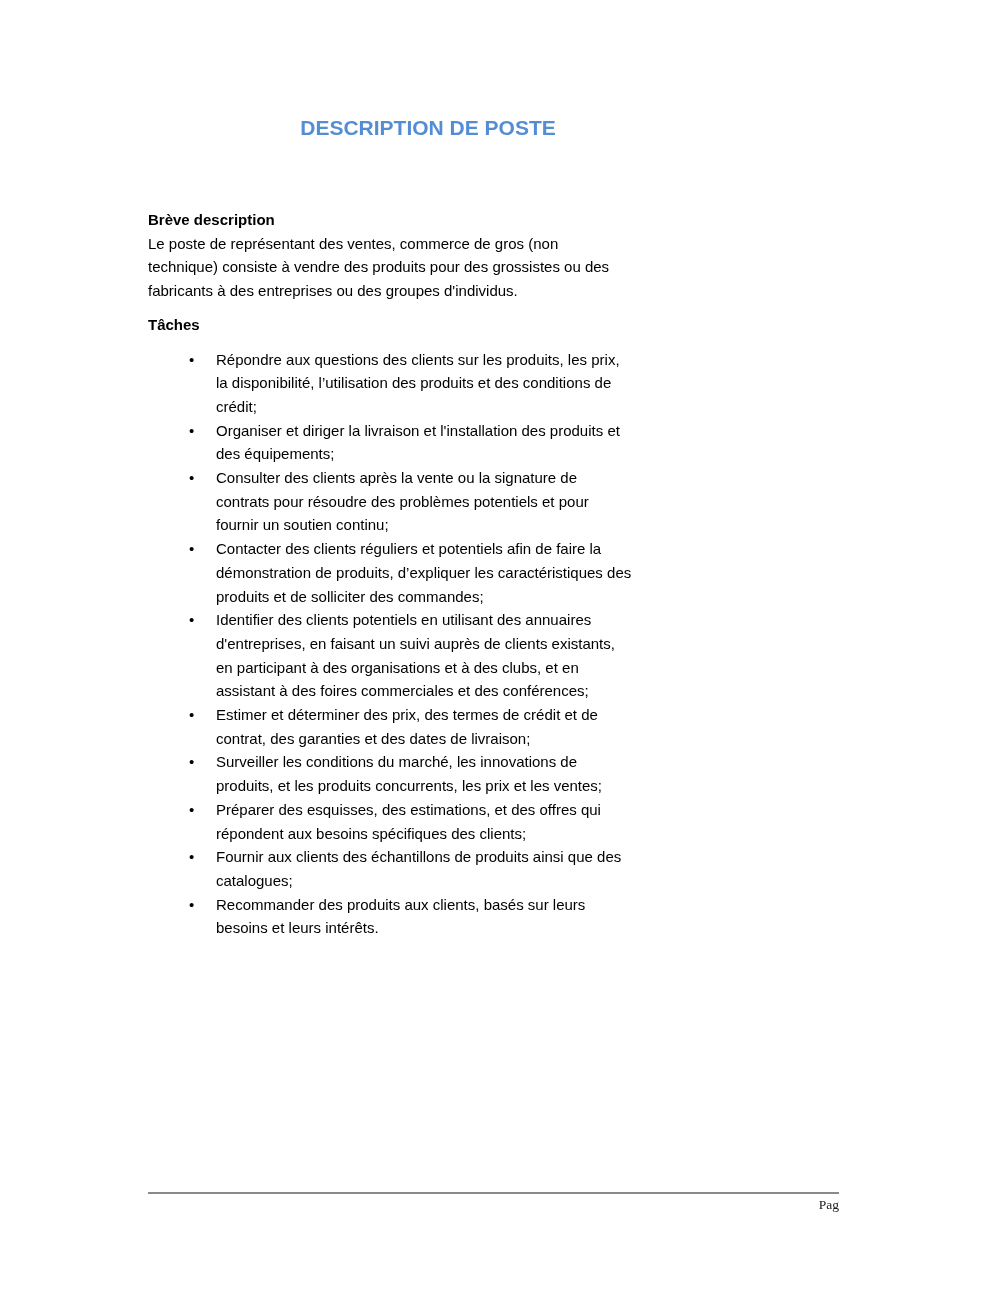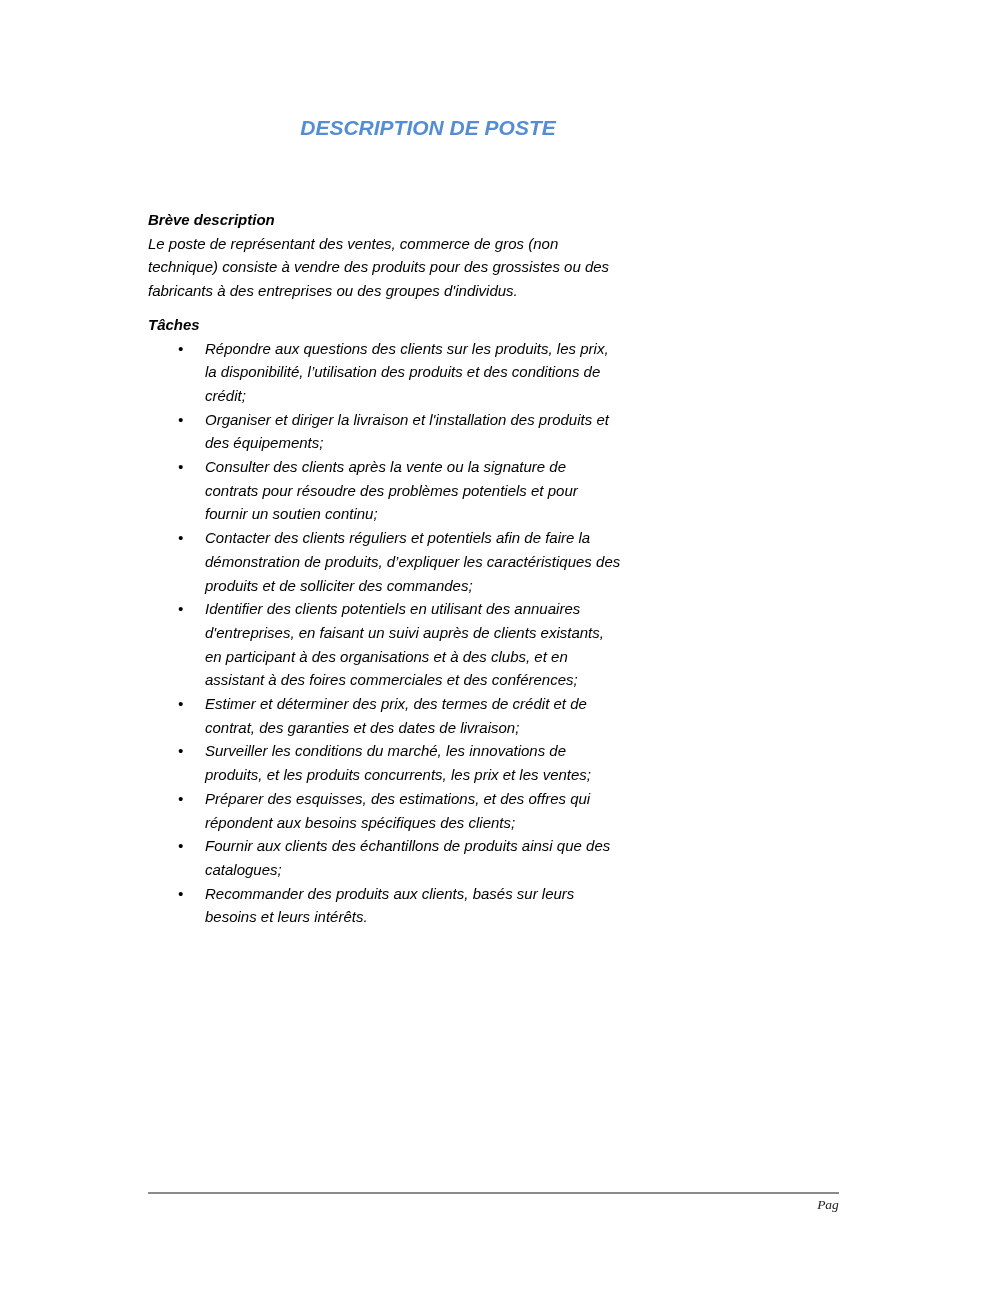--- a/index.html
+++ b/index.html
@@ -8,21 +8,20 @@
     background: #ffffff;
   }
   .page {
     position: relative;
     width: 839px;
     height: 1290px;
     background: #ffffff;
     font-family: "Liberation Sans", sans-serif;
     color: #000000;
     overflow: hidden;
-    font-style: italic;
   }
   .content {
     position: absolute;
     left: 148px;
     top: 0;
     width: 720px;
     font-size: 15px;
     line-height: 23.7px;
   }
   .title-group {
@@ -50,21 +49,21 @@
   .brief-heading {
     margin-top: 68px;
   }
   .tasks-heading {
     margin-top: 10px;
   }
   .body-text {
     white-space: pre-line;
   }
   ul.tasks-list {
-    margin: 0;
+    margin: 11px;
     padding: 0;
     list-style: none;
   }
   ul.tasks-list li {
     position: relative;
     padding-left: 57px;
     white-space: pre-line;
   }
   ul.tasks-list li::before {
     content: "\2022";

